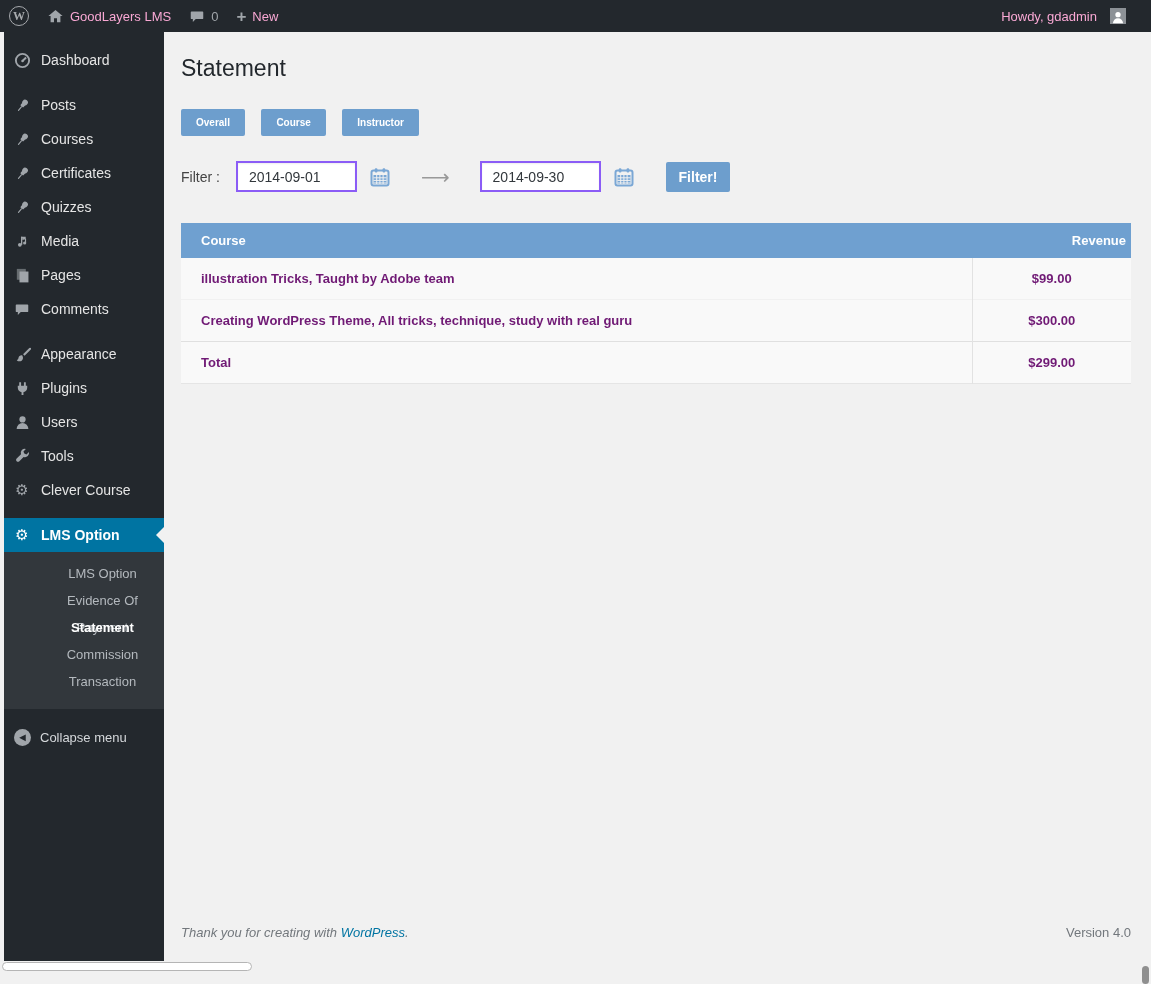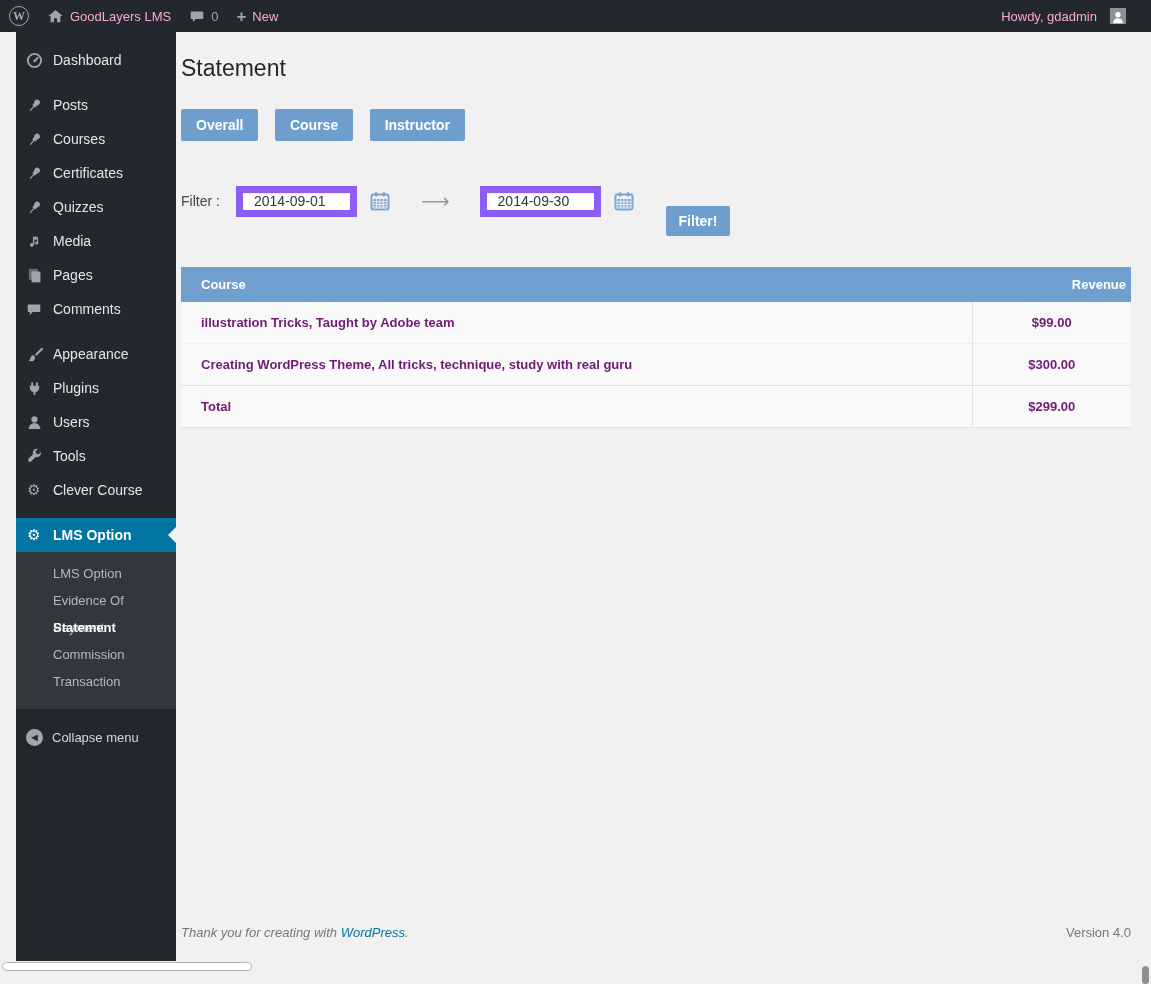--- a/index.html
+++ b/index.html
@@ -15,21 +15,21 @@
   .wp-ring { width:20px; height:20px; border:1.5px solid #a7aaad; border-radius:50%;
     display:flex; align-items:center; justify-content:center; color:#a7aaad;
     font-family:"Liberation Serif","DejaVu Serif",serif; font-weight:bold; font-size:12px; }
   .ab-ico { color:#a0a5aa; display:flex; align-items:center; }
   .ab-count { color:#a0a5aa; }
   .ab-plus { color:#a0a5aa; font-size:17px; font-weight:bold; line-height:1; }
   .ab-site, .ab-new, .ab-howdy { color:#f9a8d4; }
   .avatar { width:16px; height:16px; background:#8c9196; margin-left:7px; display:flex; align-items:flex-end; justify-content:center; overflow:hidden; }
 
   
-  .sidebar { position:absolute; top:32px; left:16px; width:160px; bottom:23px; background:#23282d; color:#e5e5e5; z-index:10; }
+  .sidebar { position:absolute; top:32px; left:4px; width:160px; bottom:23px; background:#23282d; color:#e5e5e5; z-index:10;text-align:center; }
   .mi { position:relative; height:34px; display:flex; align-items:center; gap:9px; padding-left:8px;
     font-size:14px; cursor:pointer; }
   .mi .ico { width:20px; display:flex; justify-content:center; align-items:center; color:#a0a5aa; font-size:15px; }
   .mi.active { background:#0074a2; color:#fff; font-weight:bold; }
   .mi.active .ico { color:#fff; }
   .mi.active::after { content:""; position:absolute; right:0; top:50%; margin-top:-8px;
     border:8px solid transparent; border-right-color:#f1f1f1; border-left-width:0; }
   .sep { height:11px; }
   .mi-top { margin-top:11px; }
   .submenu { background:#32373c; padding:8px 0 14px 0; }
@@ -39,32 +39,32 @@
     font-size:13px; color:#d5d8db; cursor:pointer; height:30px; }
   .collapse-ico { width:17px; height:17px; border-radius:50%; background:#a0a5aa; color:#23282d;
     display:flex; align-items:center; justify-content:center; font-size:11px; font-weight:bold; line-height:1; }
 
   
   .content { position:absolute; left:160px; top:32px; right:0; bottom:0; background:#f1f1f1; }
   .page { padding:23px 20px 0 21px; }
   h1.title { font-size:23px; font-weight:400; color:#23282d; }
 
   .tabs { margin-top:27px; }
-  .tab-btn { display:inline-block; background:#6d9ecd; color:#fff; font-size:14px; font-weight:bold;
+  .tab-btn { display:inline-block; background:#6d9ecd; color:#fff; font-size:10px; font-weight:bold;
     padding:8px 15px; margin-right:12px; border:none; border-radius:2px; cursor:pointer;
     font-family:inherit; }
 
   .filter-row { margin-top:25px; display:flex; align-items:center; }
   .filter-label { font-size:14px; color:#444; margin-right:16px; }
-  .date-input { width:121px; height:31px; border:7px solid #8b5cf6; background:#fff; padding:0 11px;
+  .date-input { width:121px; height:31px; border:2px solid #8b5cf6; background:#fff; padding:0 11px;
     font-size:14px; color:#32373c; font-family:inherit; box-shadow:inset 0 1px 2px rgba(0,0,0,0.07); }
   .cal { margin-left:13px; display:flex; align-items:center; cursor:pointer; }
   .flow-arrow { color:#999; font-size:20px; margin:0 30px 0 31px; }
   .filter-btn { margin-left:32px; background:#6d9ecd; color:#fff; font-size:14px; font-weight:bold;
-    padding:7px 13px; border:none; border-radius:2px; cursor:pointer; font-family:inherit;margin-top:40px; }
+    padding:7px 13px; border:none; border-radius:2px; cursor:pointer; font-family:inherit; }
 
   table.report { margin-top:31px; width:100%; border-collapse:collapse; }
   table.report th { background:#6fa0d0; color:#fff; font-size:13px; font-weight:bold;
     text-align:left; padding:10px 20px; }
   table.report th.rev { width:159px; text-align:right; padding:10px 5px; }
   table.report td { background:#f9f9f9; font-size:13px; font-weight:bold; color:#701a75;
     padding:13px 20px; border-top:1px solid #f1f1f1; }
   table.report td.rev { text-align:center; border-left:1px solid #e2e2e2; padding:13px 5px; }
   table.report tr.first td { border-top:none; }
   table.report tr.total td { border-top:1px solid #e0e0e0; }

